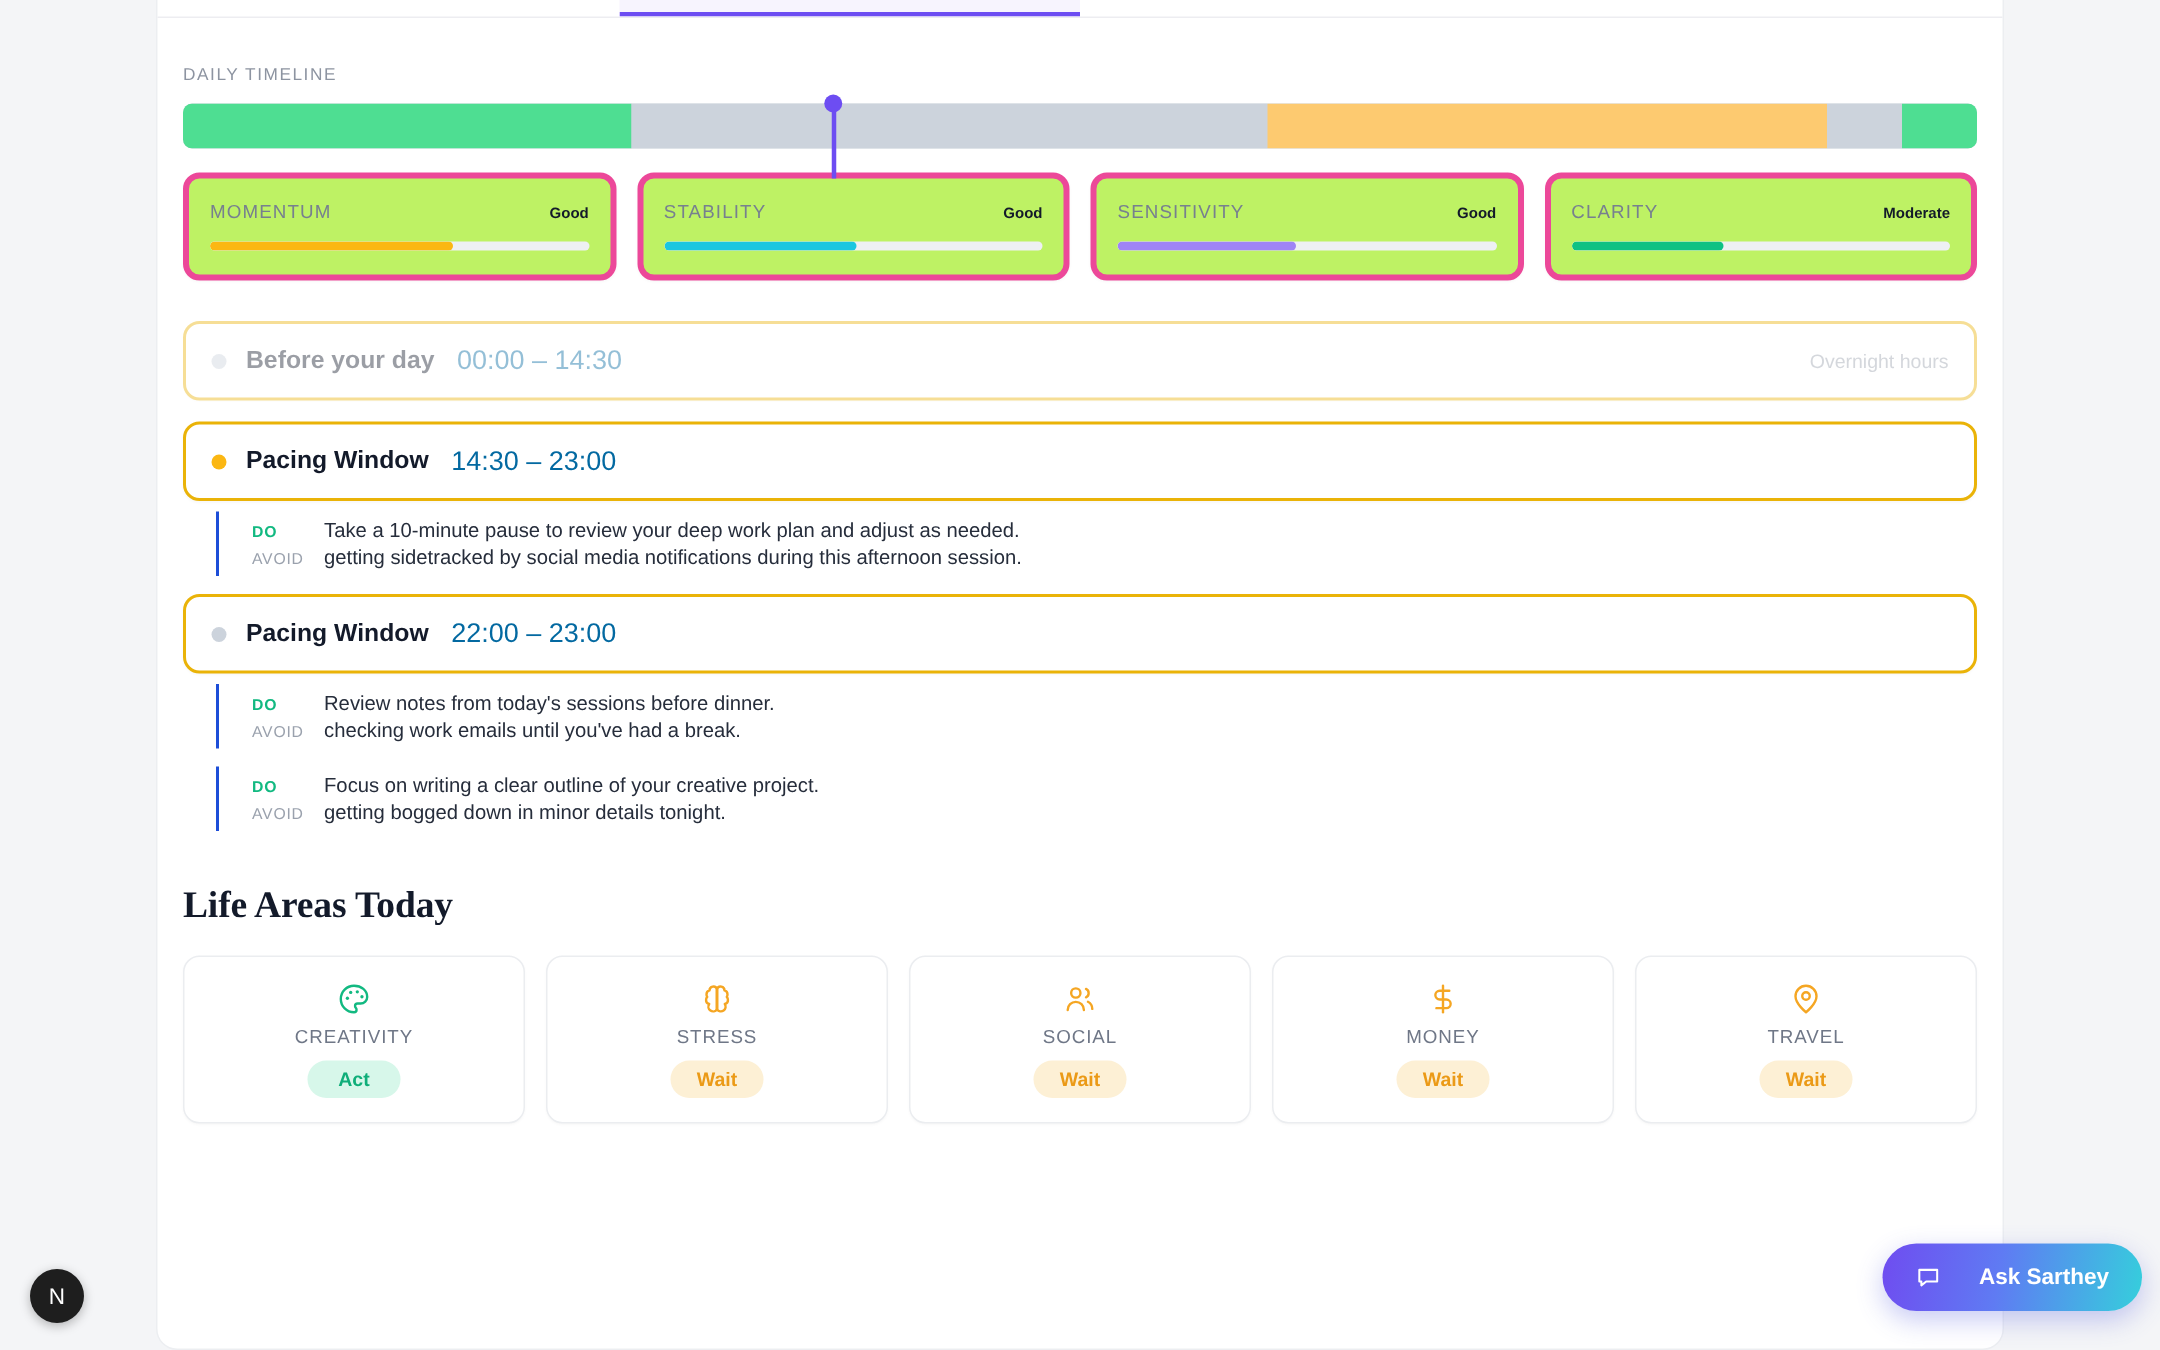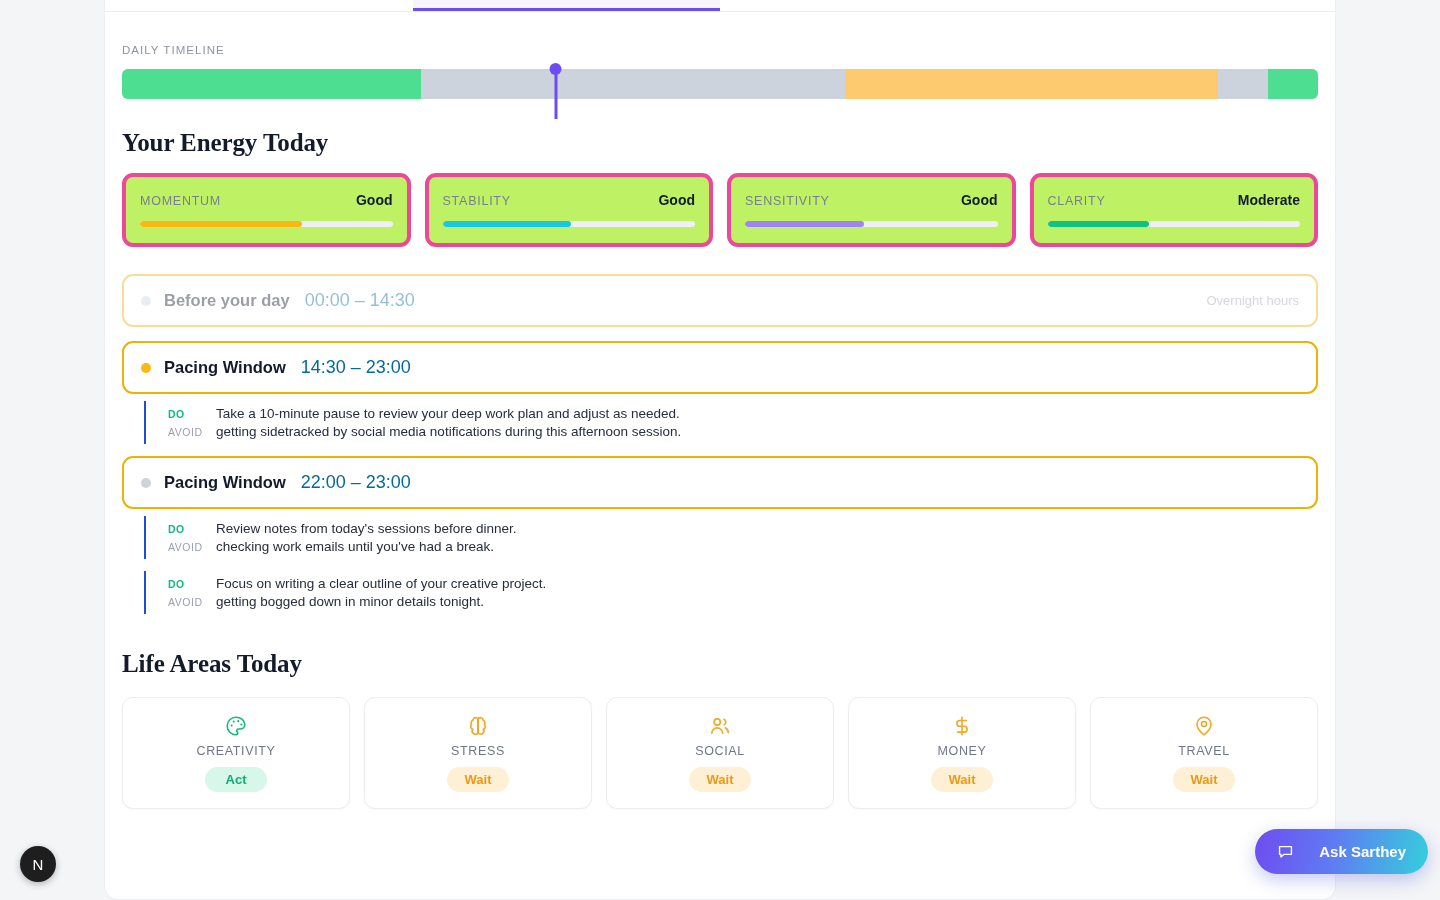--- a/index.html
+++ b/index.html
@@ -123,21 +123,21 @@
     display: flex;
     justify-content: space-between;
     align-items: baseline;
   }
   .energy-label {
     font-size: 12.5px;
     letter-spacing: .06em;
     color: #77808f;
   }
   .energy-value {
-    font-size: 14px;
+    font-size: 10px;
     font-weight: 700;
     color: #131a2a;
   }
   .energy-track {
     margin-top: 13px;
     height: 6px;
     border-radius: 4px;
     background: #eef0f3;
     overflow: hidden;
   }
@@ -296,21 +296,20 @@
         <div class="timeline-bar" id="timeline-bar">
             <div class="seg" style="width: 25%; background: rgb(78, 222, 146);"></div>
             <div class="seg" style="width: 35.4167%; background: rgb(204, 211, 220);"></div>
             <div class="seg" style="width: 31.25%; background: rgb(253, 202, 112);"></div>
             <div class="seg" style="width: 4.16667%; background: rgb(204, 211, 220);"></div>
             <div class="seg" style="width: 4.16667%; background: rgb(78, 222, 146);"></div>
           </div>
         <div class="timeline-marker" id="timeline-marker" style="left: 36.25%;"></div>
       </div>
 
-      <h2 class="hd" style="margin-top:30px">Your Energy Today</h2>
       <div class="energy-row" id="energy-row">
           <div class="energy-card">
             <div class="energy-top">
               <span class="energy-label">MOMENTUM</span>
               <span class="energy-value">Good</span>
             </div>
             <div class="energy-track">
               <div class="energy-fill" style="width: 64%; background: rgb(251, 183, 19);"></div>
             </div>
           </div>

